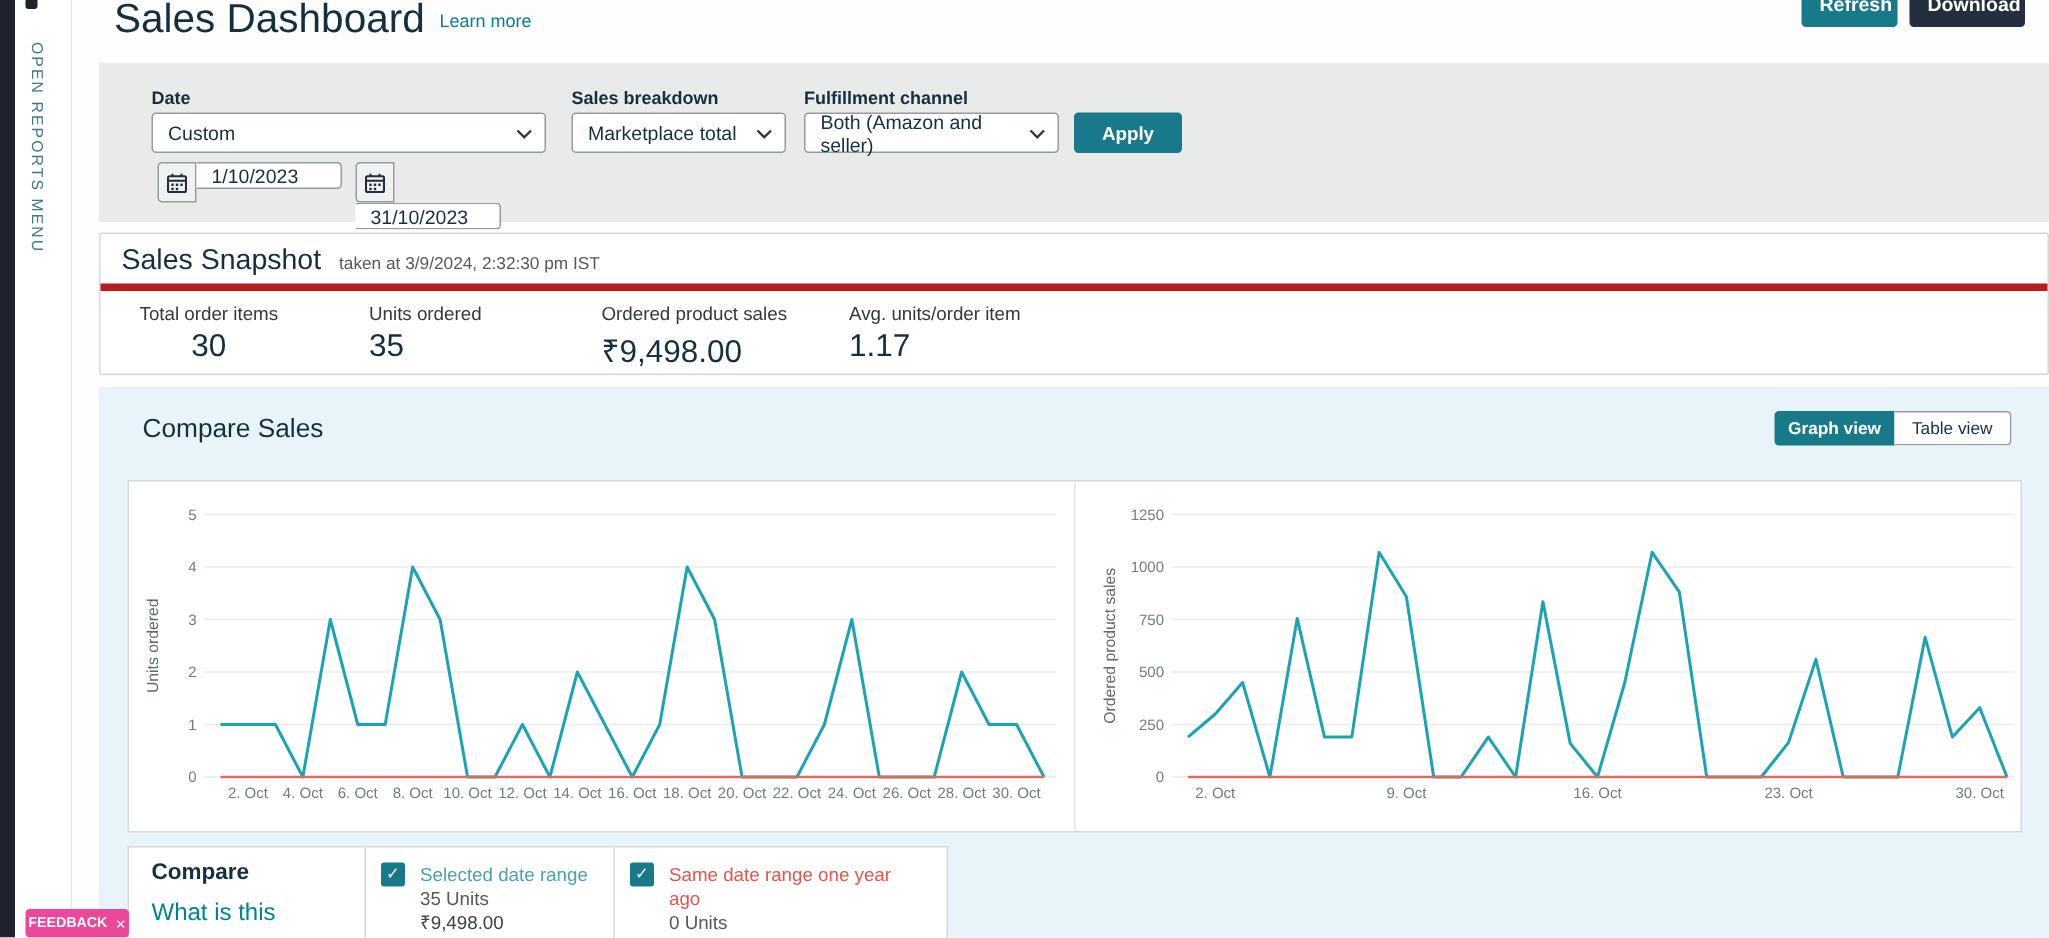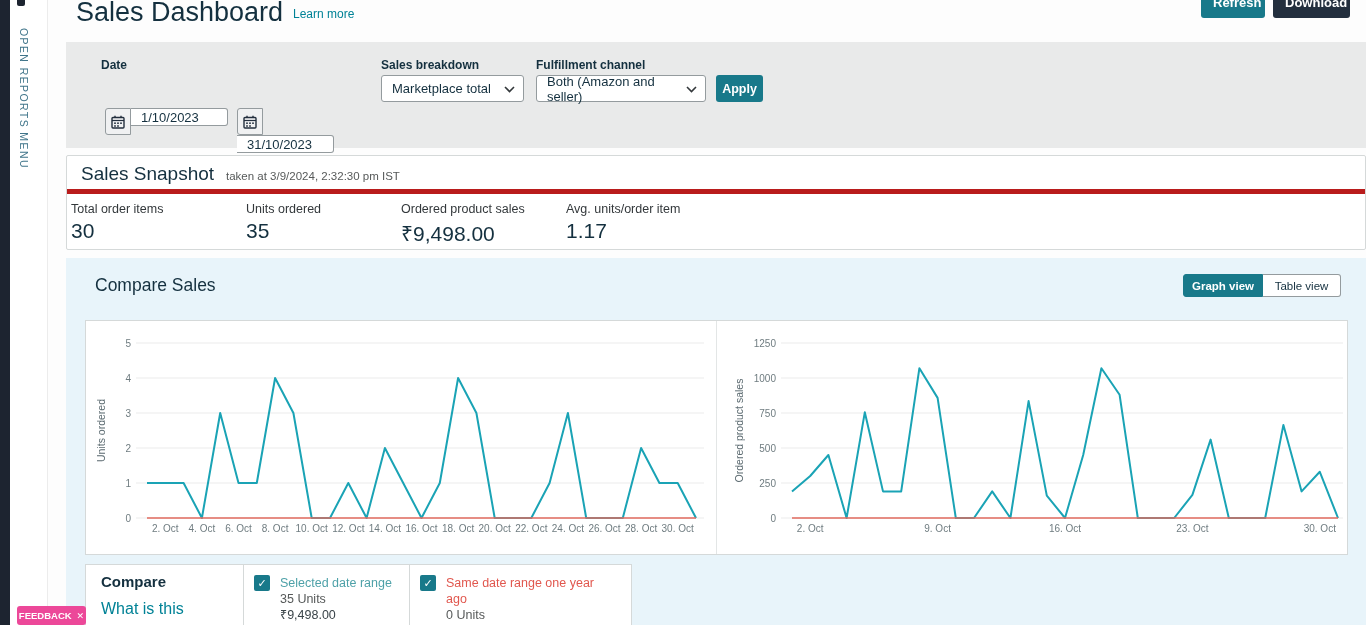--- a/index.html
+++ b/index.html
@@ -19,21 +19,21 @@
   .learn-more { position:absolute; left:293px; top:7px; font-size:12px; color:#008296; cursor:pointer; }
   .btn { position:absolute; top:-13px; height:31px; border:none; border-radius:3px; color:#fff; font-size:13px; font-weight:bold; font-family:"Liberation Sans", sans-serif; cursor:pointer; padding:0 12px; }
   .btn-refresh { left:1201px; width:64px; background:#18798a; }
   .btn-download { left:1273px; width:77px; background:#232f3e; }
 
   
   .filter-panel { position:absolute; left:66px; top:42px; width:1300px; height:106px; background:#e9eaea; }
   .f-label { position:absolute; font-size:12px; font-weight:bold; color:#14303f; }
   .select { position:absolute; height:27px; background:#fff; border:1px solid #949b9e; border-radius:3px; font-size:13px; color:#14303f; display:flex; align-items:center; padding:0 24px 0 10px; cursor:pointer; }
   .select svg { position:absolute; right:8px; top:10px; }
-  .apply-btn { position:absolute; left:650px; top:33px; width:47px; height:27px; background:#18798a; color:#fff; border:none; border-radius:3px; font-size:12.5px; font-weight:bold; font-family:"Liberation Sans", sans-serif; cursor:pointer; }
+  .apply-btn { position:absolute; left:650px; top:33px; width:72px; height:27px; background:#18798a; color:#fff; border:none; border-radius:3px; font-size:12.5px; font-weight:bold; font-family:"Liberation Sans", sans-serif; cursor:pointer; }
   .date-group { position:absolute; top:66px; display:flex; }
   .cal-box { width:26px; height:27px; background:#f0f1f2; border:1px solid #949b9e; border-radius:3px 0 0 3px; display:flex; align-items:center; justify-content:center; cursor:pointer; }
   .date-input { width:97px; height:18px; border:1px solid #949b9e; border-left:none; border-radius:0 3px 3px 0; font-size:13px; color:#14303f; padding:0 0 0 10px; font-family:"Liberation Sans", sans-serif; background:#fff; }
 
   
   .snapshot { position:absolute; left:66px; top:155px; width:1300px; height:95px; background:#fff; border:1px solid #d5d9d9; border-radius:2px; }
   .snap-head { position:relative; height:38px; border-bottom:5px solid #b91c1c; }
   .snap-title { position:absolute; left:14px; top:7px; font-size:19px; color:#14303f; }
   .snap-taken { position:absolute; left:159px; top:14px; font-size:11.5px; color:#565959; }
   .stat { position:absolute; top:46px; }
@@ -78,20 +78,26 @@
   <span class="x">✕</span>
 </button>
 
 <div class="page-title">Sales Dashboard</div>
 <div class="learn-more">Learn more</div>
 <button class="btn btn-refresh">Refresh</button>
 <button class="btn btn-download">Download</button>
 
 <div class="filter-panel">
   <div class="f-label" style="left:35px; top:16px;">Date</div>
+  <div class="select" style="left:35px; top:33px; width:263px;">
+    <span>Custom</span>
+    <svg width="11" height="7" viewBox="0 0 11 7">
+        <polyline points="1,1 5.5,5.5 10,1" fill="none" stroke="#33383b" stroke-width="1.6"></polyline>
+      </svg>
+  </div>
 
   <div class="f-label" style="left:315px; top:16px;">Sales breakdown</div>
   <div class="select" style="left:315px; top:33px; width:143px;">
     <span>Marketplace total</span>
     <svg width="11" height="7" viewBox="0 0 11 7">
         <polyline points="1,1 5.5,5.5 10,1" fill="none" stroke="#33383b" stroke-width="1.6"></polyline>
       </svg>
   </div>
 
   <div class="f-label" style="left:470px; top:16px;">Fulfillment channel</div>
@@ -136,21 +142,21 @@
     </div>
     <input class="date-input" value="31/10/2023" style="">
   </div>
 </div>
 
 <div class="snapshot">
   <div class="snap-head">
     <div class="snap-title">Sales Snapshot</div>
     <div class="snap-taken">taken at 3/9/2024, 2:32:30 pm IST</div>
   </div>
-  <div class="stat" style="left:4px;">
+  <div class="stat" style="left:26px;text-align:center;">
     <div class="lb">Total order items</div>
     <div class="vl">30</div>
   </div>
   <div class="stat" style="left:179px;">
     <div class="lb">Units ordered</div>
     <div class="vl">35</div>
   </div>
   <div class="stat" style="left:334px;">
     <div class="lb">Ordered product sales</div>
     <div class="vl">₹9,498.00</div>

